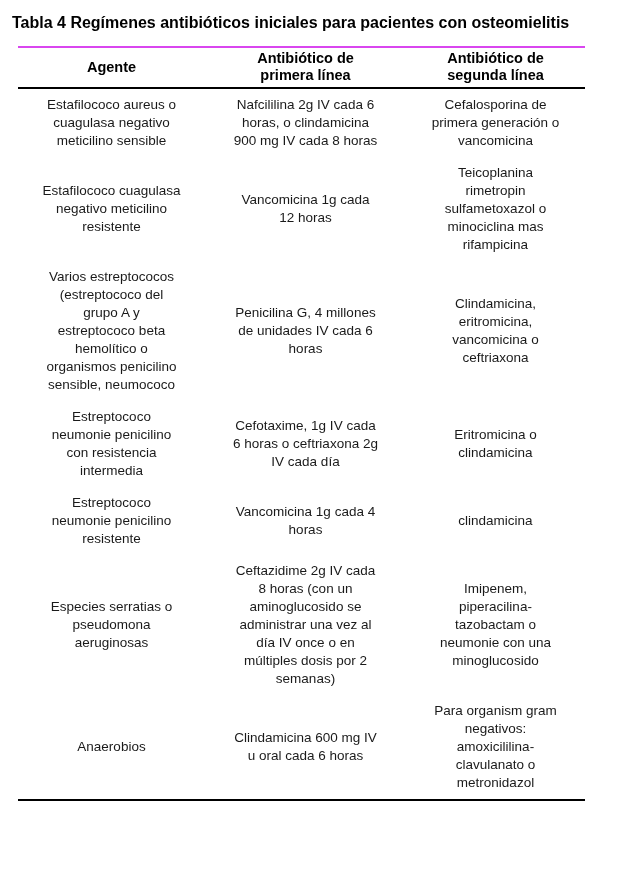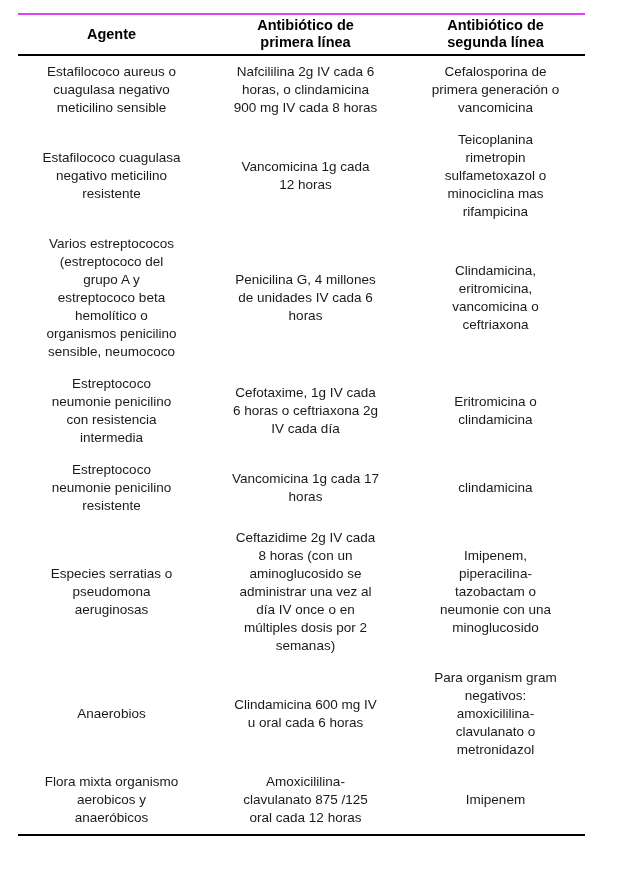--- a/index.html
+++ b/index.html
@@ -54,20 +54,21 @@
     vertical-align: middle;
     white-space: pre-line;
     padding: 7px 2px;
     color: #1a1a1a;
   }
 </style>
 </head>
 <body>
 
 <div class="page">
+  <div class="doc-title">Tabla 4 Regímenes antibióticos iniciales para pacientes con osteomielitis</div>
 
   <table class="regimens">
     <colgroup>
       <col class="c-agente">
       <col class="c-primera">
       <col class="c-segunda">
     </colgroup>
     <thead>
       <tr>
         <th>Agente</th>
@@ -125,21 +126,21 @@
         <td>Cefotaxime, 1g IV cada
 6 horas o ceftriaxona 2g
 IV  cada día</td>
         <td>Eritromicina o
 clindamicina</td>
       </tr>
       <tr>
         <td>Estreptococo
 neumonie penicilino
 resistente</td>
-        <td>Vancomicina 1g cada 17
+        <td>Vancomicina 1g cada 4
 horas</td>
         <td>clindamicina</td>
       </tr>
       <tr>
         <td>Especies serratias o
 pseudomona
 aeruginosas</td>
         <td>Ceftazidime  2g IV cada
 8 horas (con un
 aminoglucosido se
@@ -156,24 +157,15 @@
       <tr>
         <td>Anaerobios</td>
         <td>Clindamicina 600 mg IV
 u oral cada 6 horas</td>
         <td>Para organism gram
 negativos:
 amoxicililina-
 clavulanato o
 metronidazol</td>
       </tr>
-      <tr>
-        <td>Flora mixta organismo
-aerobicos y
-anaeróbicos</td>
-        <td>Amoxicililina-
-clavulanato   875 /125
-oral cada 12 horas</td>
-        <td>Imipenem</td>
-      </tr>
     </tbody>
   </table>
 </div>
 
 </body></html>

